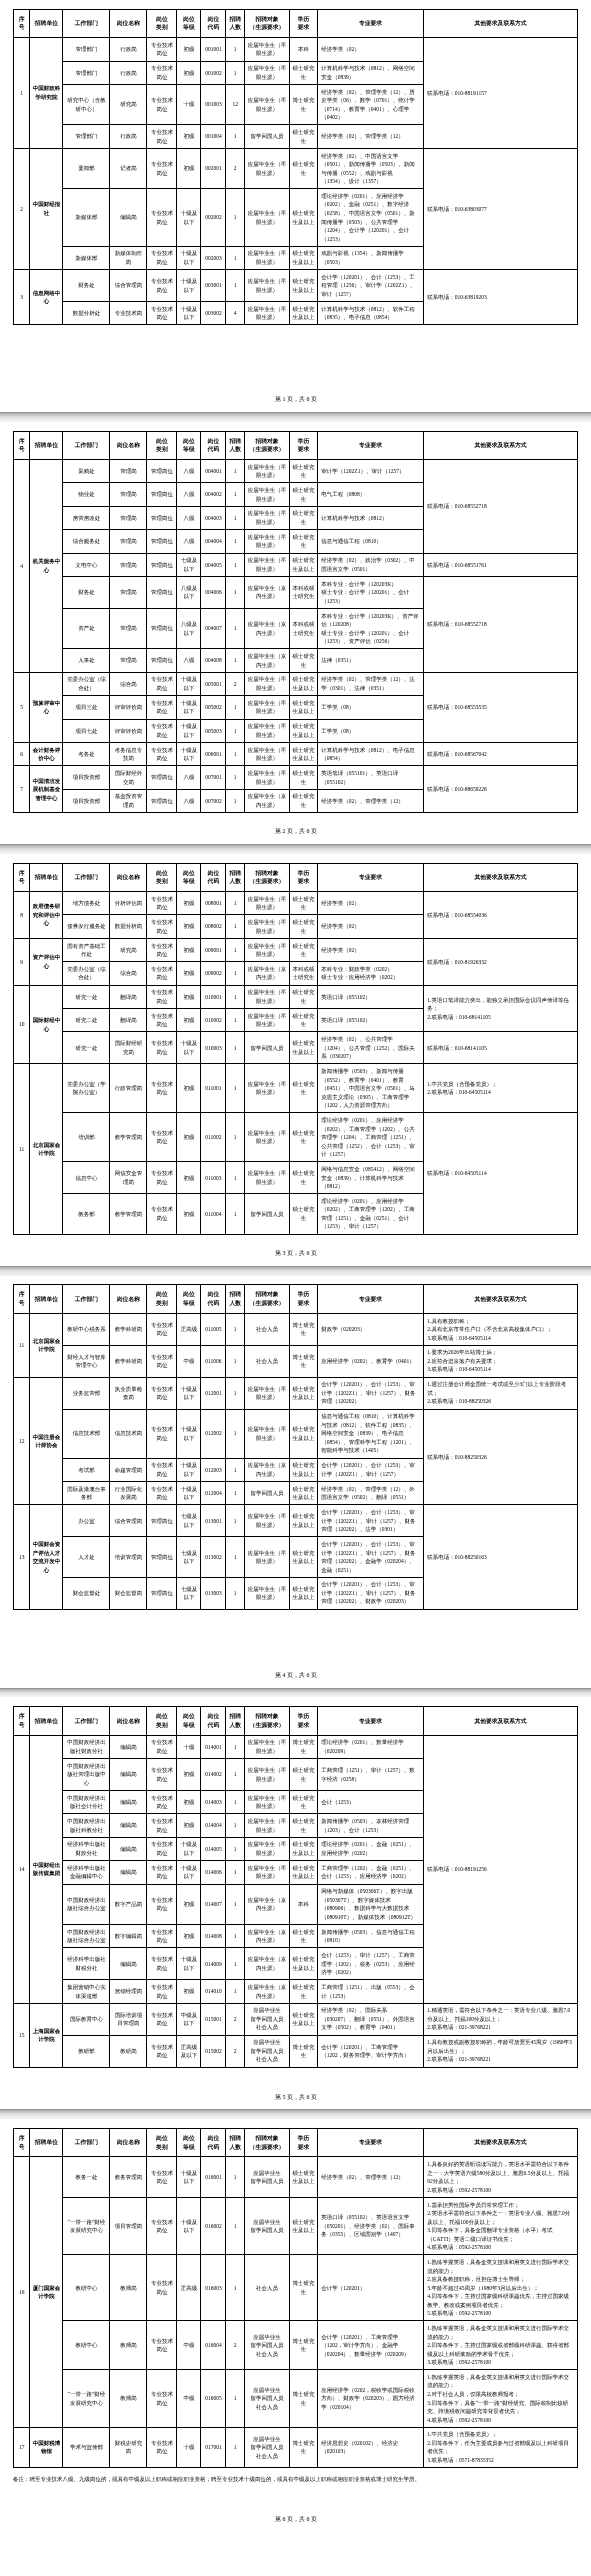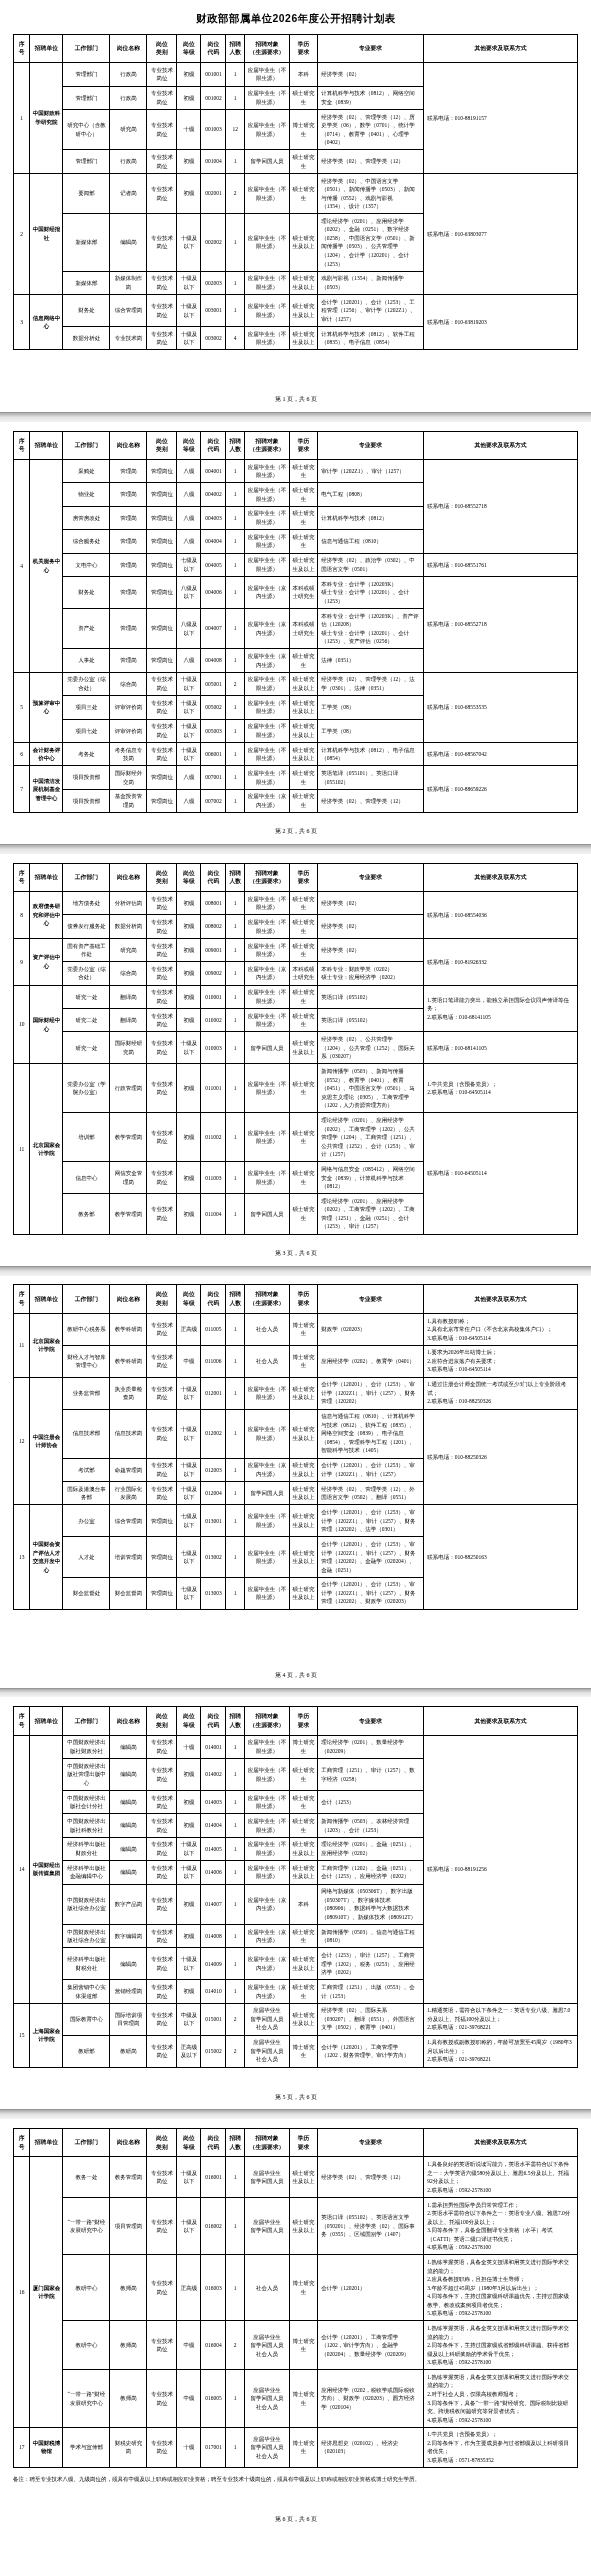--- a/index.html
+++ b/index.html
@@ -14,21 +14,20 @@
   tr.group-start td{border-top:1.1px solid #000;}
   .page-footer{text-align:center;font-size:6px;margin-top:auto;padding-top:14.2px;padding-bottom:3.3px;}
   .page-note{font-size:5.5px;line-height:1.6;margin-top:6.6px;}
   .page-sep{height:8.8px;background:linear-gradient(to bottom,#ababab,#e2e2e2 45%,#f4f4f4);border-top:0.5px solid #969696;}
 </style>
 </head>
 <body>
 
 <div id="doc">
     <div class="page">
-      <div class="doc-title">财政部部属单位2026年度公开招聘计划表</div>
       <table class="plan">
         <colgroup>
           <col style="width: 16.4px;">
           <col style="width: 33px;">
           <col style="width: 47px;">
           <col style="width: 37px;">
           <col style="width: 30px;">
           <col style="width: 24px;">
           <col style="width: 25px;">
           <col style="width: 18.6px;">

